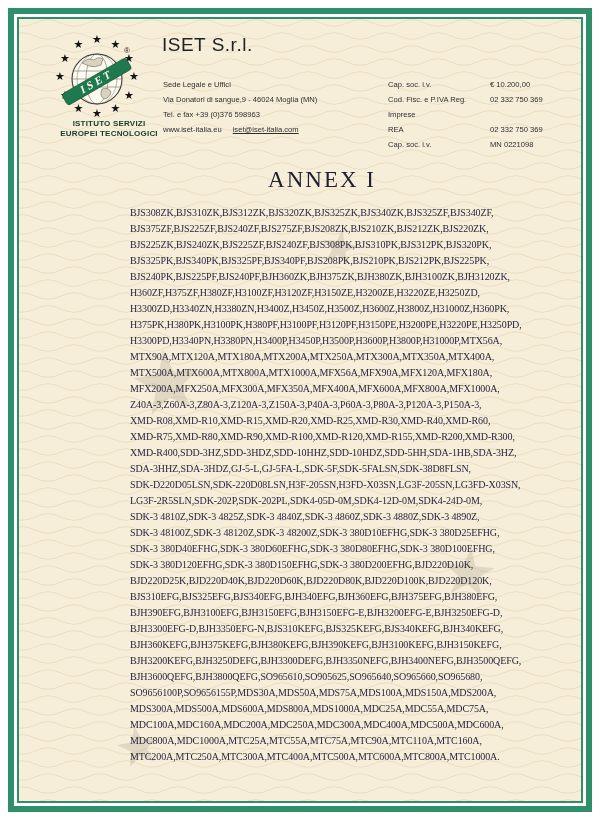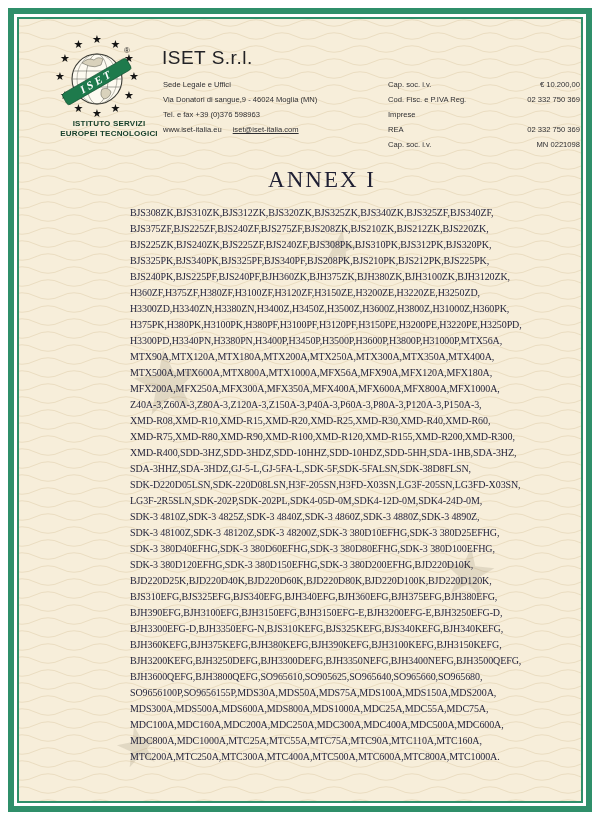--- a/index.html
+++ b/index.html
@@ -10,27 +10,27 @@
   .sheet-gap{position:absolute;left:0;top:0;right:0;bottom:0;padding:3px;box-sizing:border-box;}
   .paper{position:relative;width:100%;height:100%;box-sizing:border-box;
          border:2px solid #2f8f6a;background:#f7eeda;overflow:hidden;}
   .wm-svg{position:absolute;left:0;top:0;width:100%;height:100%;pointer-events:none;}
   .wm-star{position:absolute;color:rgba(125,114,96,0.18);line-height:1;pointer-events:none;}
 
   
   .logo-wrap{position:absolute;left:17px;top:8px;width:124px;}
   .logo-caption{position:absolute;left:24px;top:100px;width:132px;text-align:center;
                 font-size:8px;font-weight:bold;line-height:10px;color:#17402b;letter-spacing:.2px;}
-  .company{position:absolute;left:143px;top:28px;font-size:19px;color:#222226;letter-spacing:.5px;}
+  .company{position:absolute;left:143px;top:15px;font-size:19px;color:#222226;letter-spacing:.5px;}
   .addr{position:absolute;left:144px;top:58px;font-size:7.6px;color:#2f2f33;line-height:15px;}
   .addr .email{text-decoration:underline;margin-left:11px;}
   .registry{position:absolute;left:334px;top:58px;font-size:7.6px;color:#2f2f33;line-height:15px;}
   .reg-row{display:flex;}
   .reg-label{width:102px;margin-left:35px;}
-  .reg-value{width:90px;text-align:right;}
+  .reg-value{width:90px;}
 
   
   .annex-title{position:absolute;left:111px;top:148px;width:384px;text-align:center;
                font-family:"Liberation Serif",serif;font-size:23px;letter-spacing:2px;color:#1f1f33;}
   .annex-body{position:absolute;left:111px;top:186px;width:386px;
               font-family:"Liberation Serif",serif;font-size:10px;line-height:16px;
               letter-spacing:-0.1px;color:#26263e;}
   .annex-line{white-space:nowrap;font-family:Liberation Serif, serif;}
 </style>
 </head>

